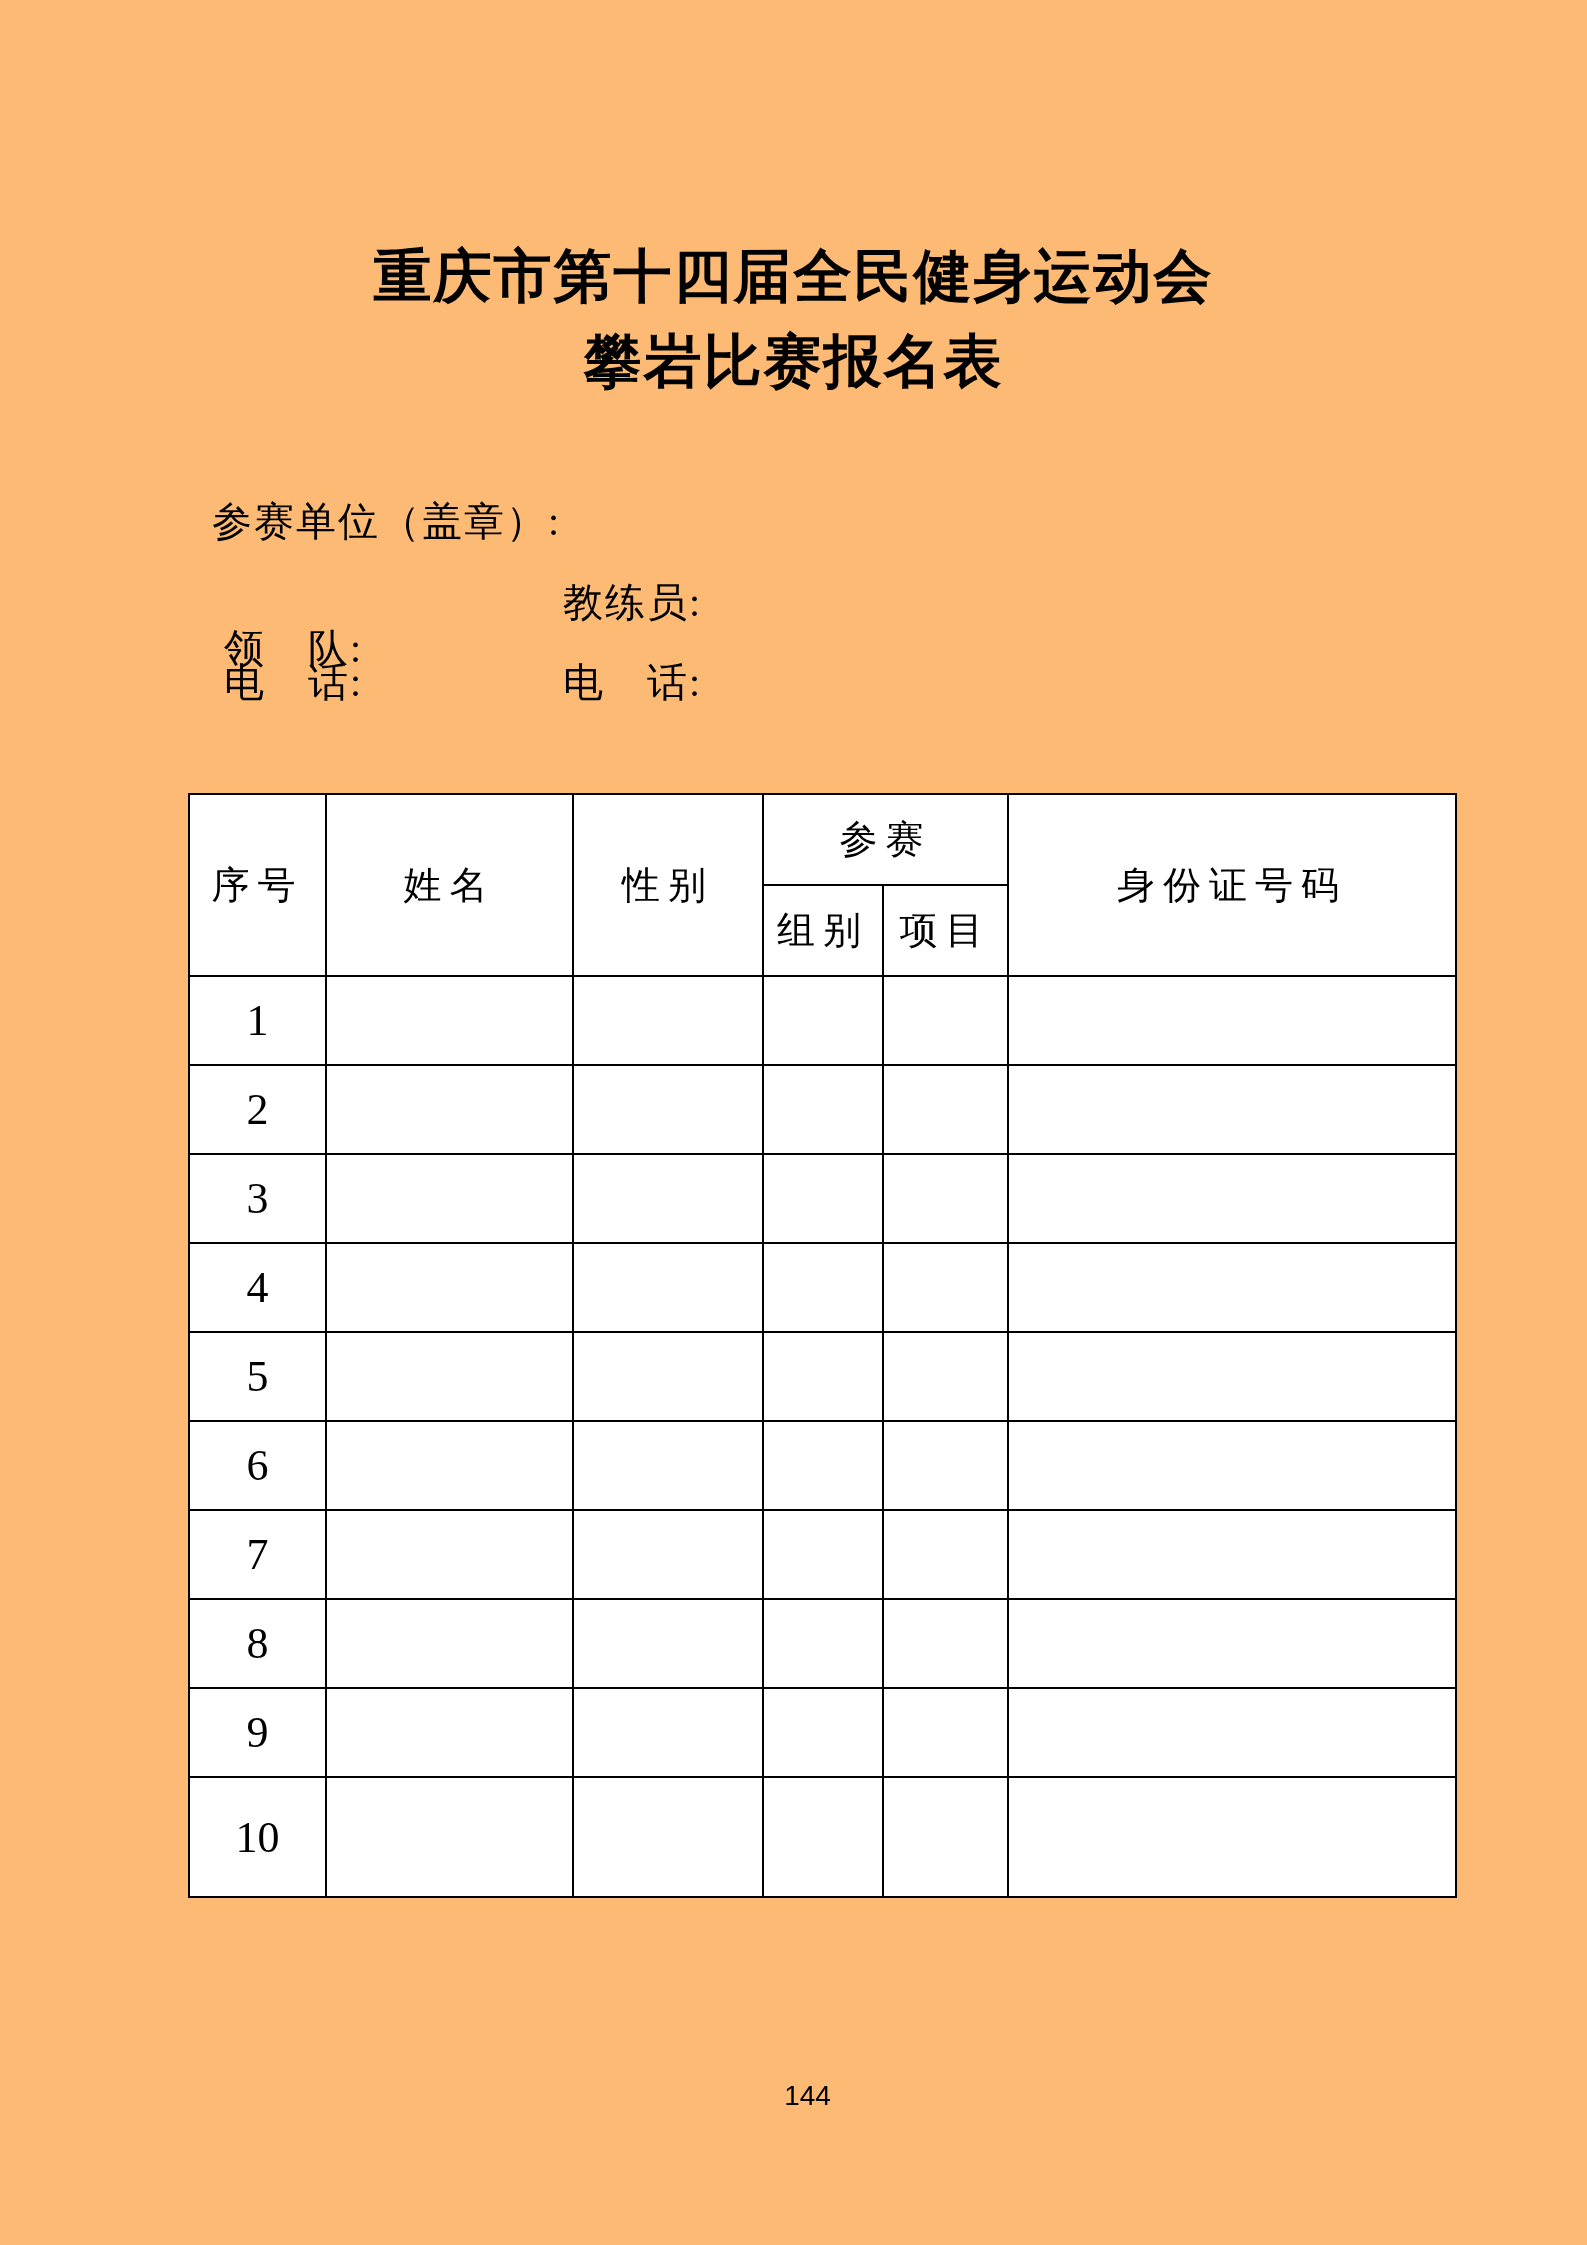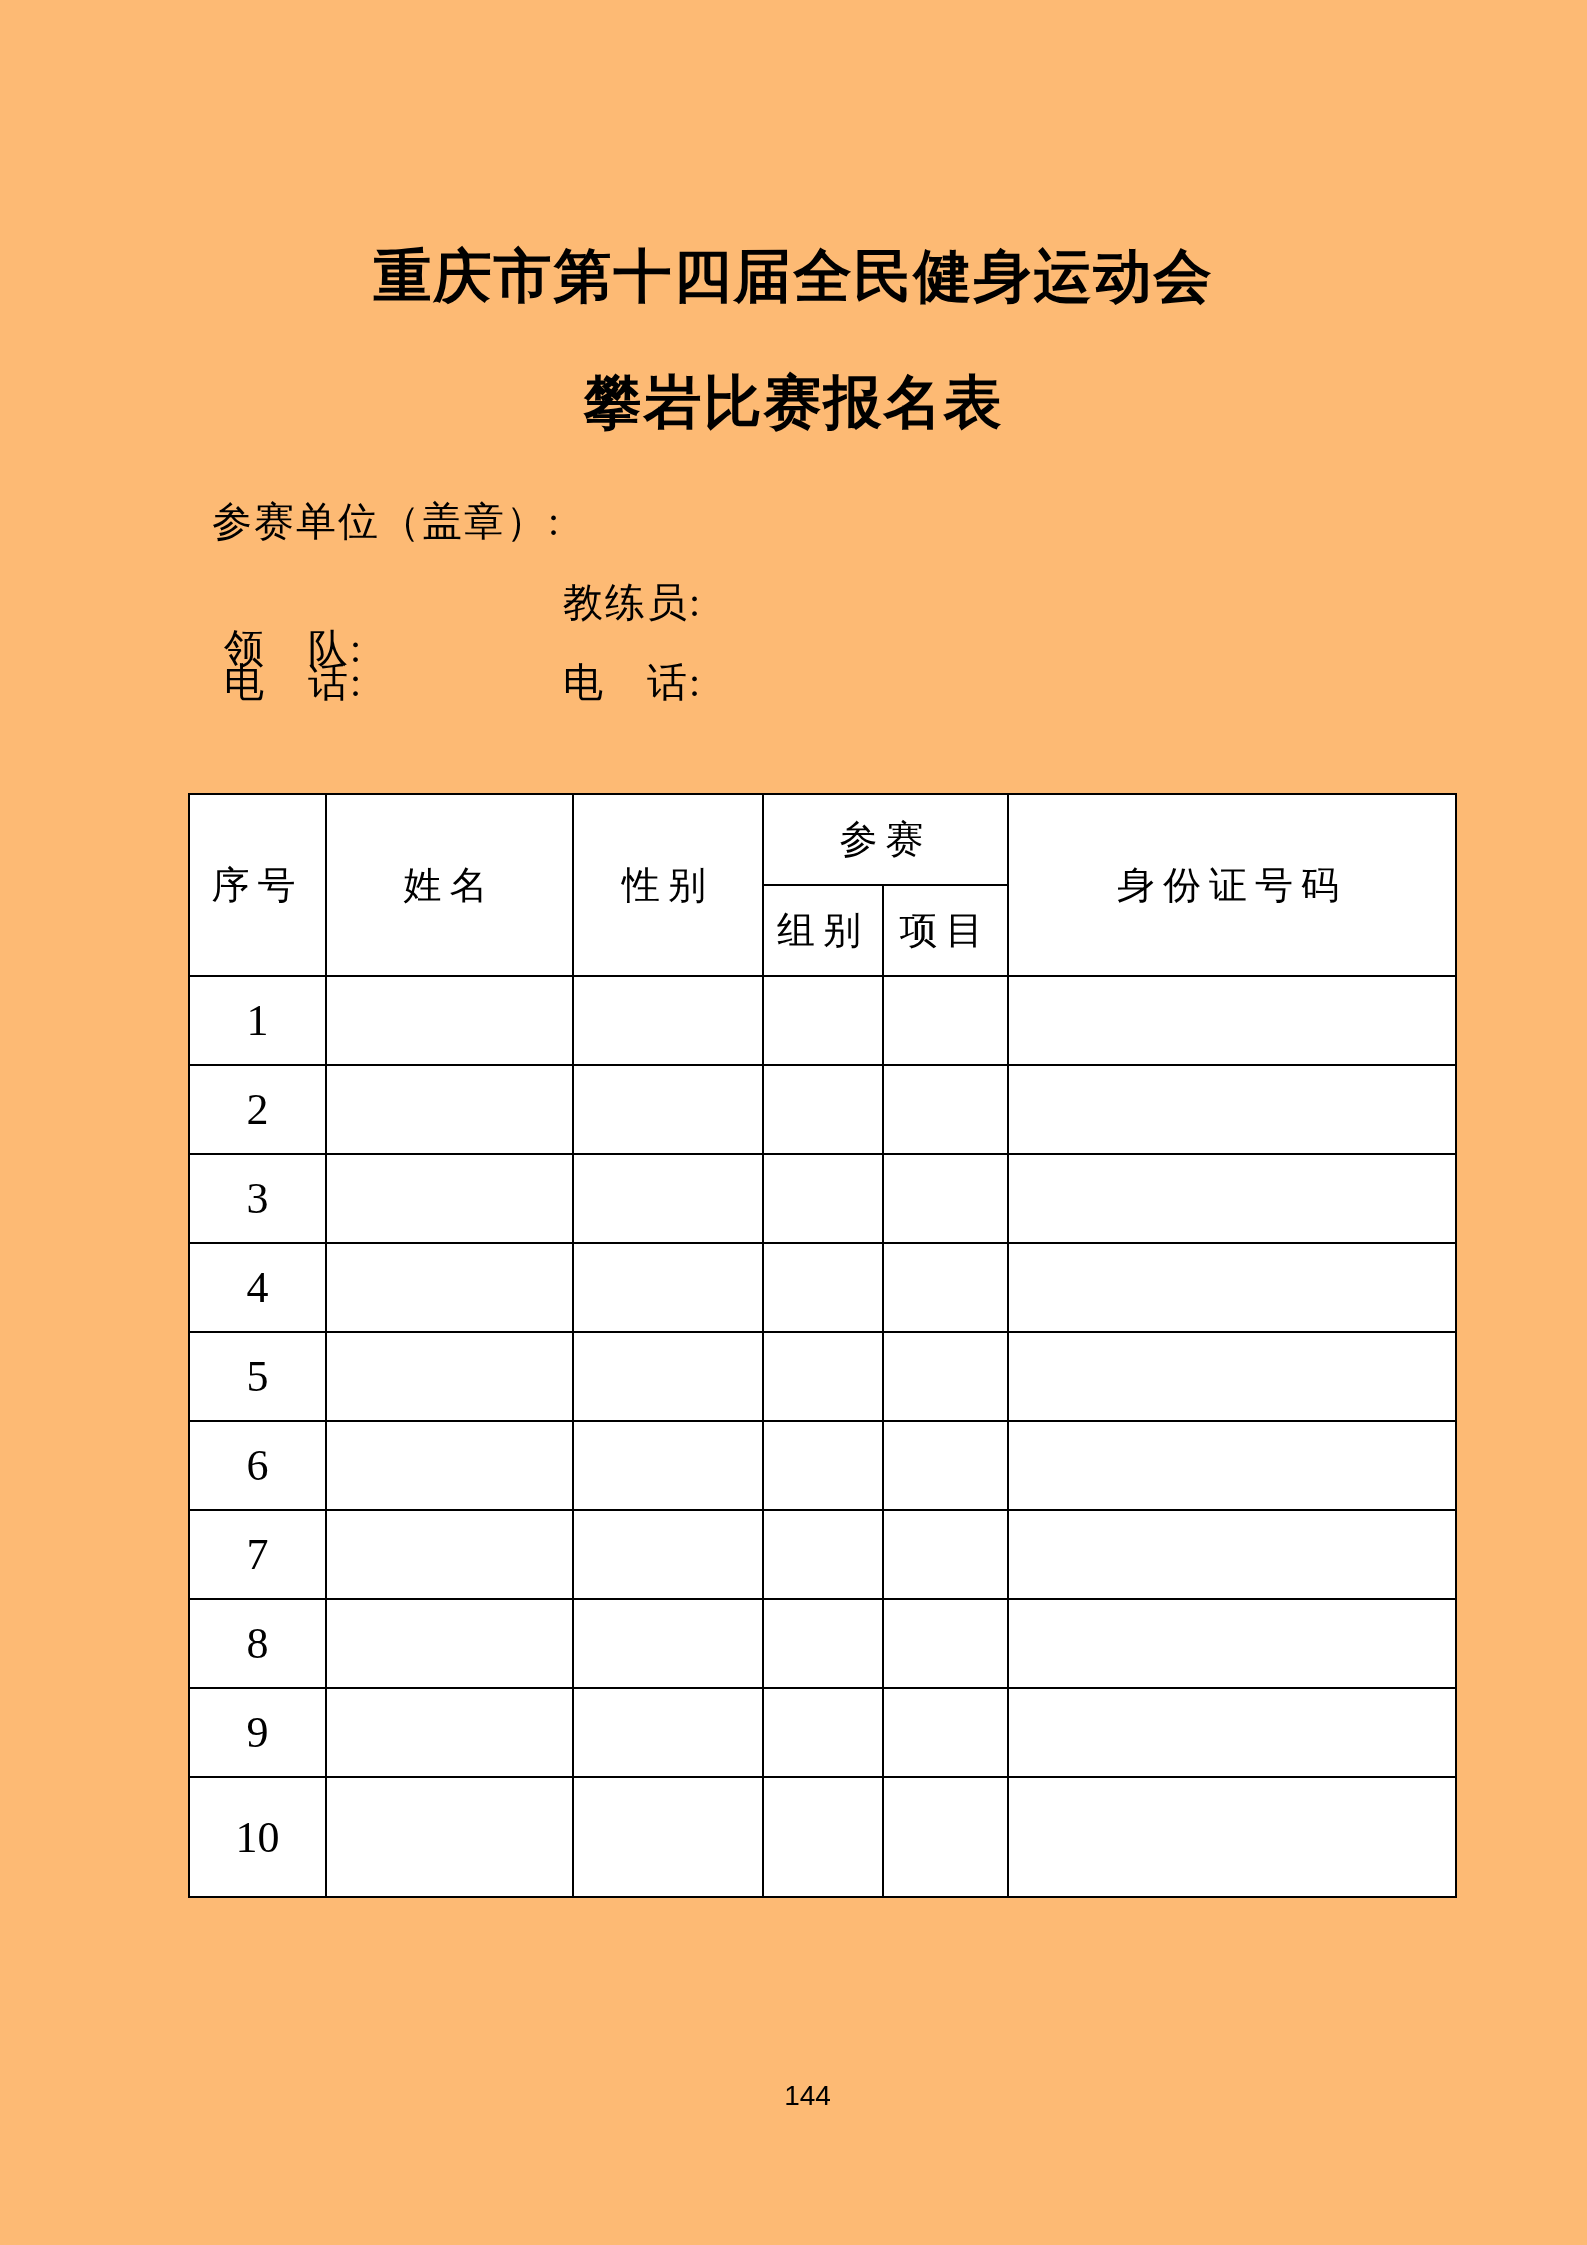--- a/index.html
+++ b/index.html
@@ -19,21 +19,21 @@
     width: 100%;
     text-align: center;
     font-weight: bold;
     font-size: 58px;
     line-height: 62px;
     letter-spacing: 2px;
     color: #000;
     font-family: "Liberation Serif", "DejaVu Serif", serif;
   }
   .title-1 { top: 246px; }
-  .title-2 { top: 331px; margin-top: 41px; }
+  .title-2 { top: 331px; }
   .field-label {
     position: absolute;
     font-size: 40px;
     line-height: 44px;
     letter-spacing: 2px;
     color: #000;
     white-space: pre;
     font-family: "Liberation Serif", "DejaVu Serif", serif;
   }
   .lbl-unit   { left: 212px; top: 500px; }

